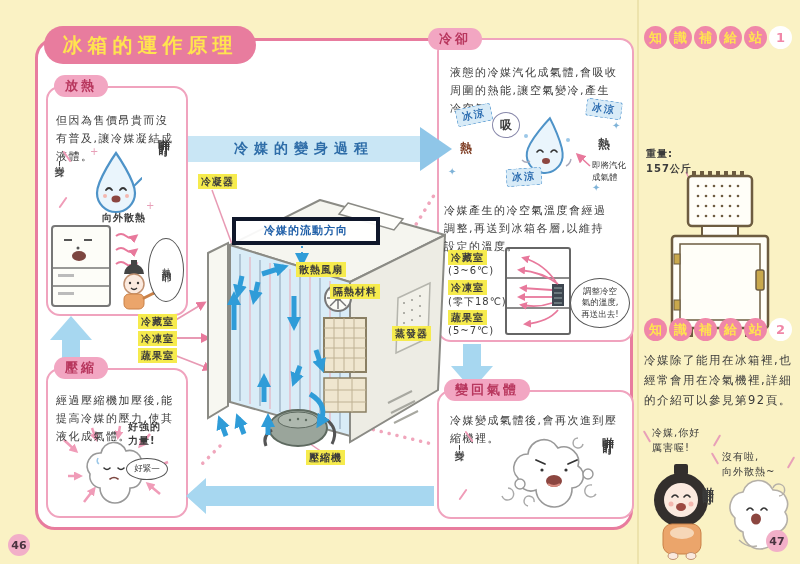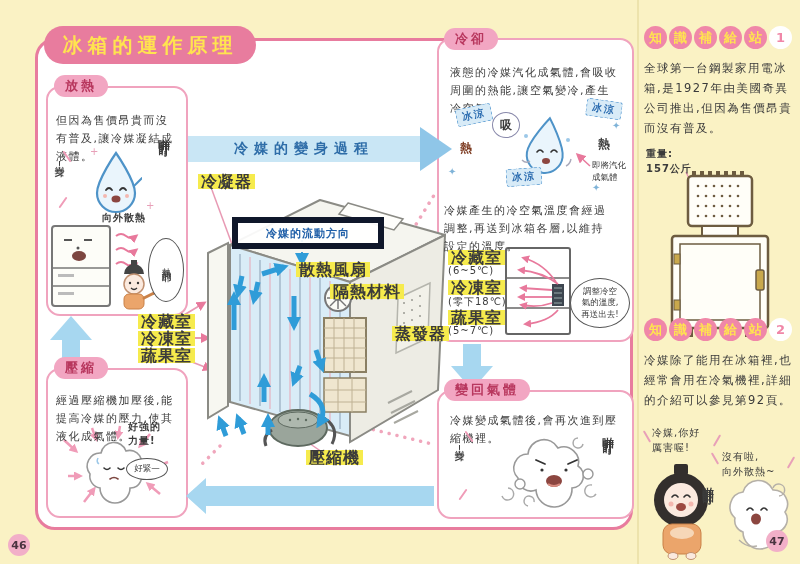--- a/index.html
+++ b/index.html
@@ -7,31 +7,31 @@
          font-family:"DejaVu Sans","Liberation Sans",sans-serif;color:#3b3b3b;}
   .abs{position:absolute;}
   .frame{border:3px solid #E87C9E;border-radius:20px;background:#fff;}
   .subbox{border:2px solid #F0A3BE;border-radius:14px;background:#fff;z-index:3;}
   .badge{background:#F2A6C2;color:#B8375E;font-weight:bold;border-radius:13px;
          padding:2px 11px;font-size:13px;letter-spacing:3px;line-height:1.4;z-index:12;white-space:nowrap;}
   .title-pill{background:#E87C9E;color:#FFE44F;font-weight:bold;border-radius:20px;
          display:flex;align-items:center;justify-content:center;font-size:20px;letter-spacing:5px;z-index:12;}
   .para{font-size:11px;line-height:1.62;letter-spacing:1.5px;z-index:10;}
   .vtext{writing-mode:vertical-rl;text-orientation:upright;letter-spacing:2px;z-index:10;}
-  .ylabel{background:#F6EB4D;font-size:16px;font-weight:bold;padding:0 3px;line-height:15px;
+  .ylabel{background:#F6EB4D;font-size:10px;font-weight:bold;padding:0 3px;line-height:15px;
           letter-spacing:1px;white-space:nowrap;z-index:10;}
   .oval{border:1.5px solid #555;border-radius:50%;background:#fff;display:flex;align-items:center;
         justify-content:center;text-align:center;z-index:10;}
   .pre{white-space:pre-line;}
   .cool-tag{background:#D8EBF7;border:1.5px dashed #6FA8D8;color:#2B6CB0;font-size:10px;font-weight:bold;
         padding:1px 5px;border-radius:3px;letter-spacing:2px;z-index:10;}
   .glow{border-radius:50%;z-index:2;}
   .banner-text{color:#2E6DA8;font-weight:bold;font-size:14px;letter-spacing:6px;text-align:center;z-index:10;}
-  .flowbox{border:6px solid #0f172a;background:rgba(255,255,255,.93);color:#1F5FA8;font-size:11px;
-        font-weight:bold;text-align:center;line-height:20px;letter-spacing:1px;z-index:11;font-family:Liberation Serif, serif;}
+  .flowbox{border:4px solid #0f172a;background:rgba(255,255,255,.93);color:#1F5FA8;font-size:11px;
+        font-weight:bold;text-align:center;line-height:20px;letter-spacing:1px;z-index:11;}
   .station{display:flex;align-items:center;z-index:10;}
   .sc{width:23px;height:23px;border-radius:50%;background:#F087A8;color:#FFE44F;font-weight:bold;
       font-size:13px;display:flex;align-items:center;justify-content:center;margin-right:2px;}
   .sc-num{background:#fff;color:#F087A8;}
   .pagenum{width:22px;height:22px;border-radius:50%;background:#F2AFC8;color:#4a3340;font-size:11px;
       font-weight:bold;display:flex;align-items:center;justify-content:center;z-index:12;}
   .slash{width:2px;height:13px;background:#F09CB8;border-radius:1px;z-index:10;}
   .dslash{background:#E8A0B8;}
   .sound{font-weight:bold;font-size:11.5px;color:#3b3b3b;}
   .sparkle{color:#7FB3D8;font-size:10px;z-index:10;}
@@ -257,21 +257,21 @@
   <div class="abs ylabel" style="left:198px;top:174px;">冷凝器</div>
   <div class="abs ylabel" style="left:296px;top:262px;">散熱風扇</div>
   <div class="abs ylabel" style="left:330px;top:284px;">隔熱材料</div>
   <div class="abs ylabel" style="left:392px;top:326px;">蒸發器</div>
   <div class="abs ylabel" style="left:306px;top:450px;">壓縮機</div>
   <div class="abs ylabel" style="left:138px;top:314px;">冷藏室</div>
   <div class="abs ylabel" style="left:138px;top:331px;">冷凍室</div>
   <div class="abs ylabel" style="left:138px;top:348px;">蔬果室</div>
 
   <div class="abs subbox" style="left:437px;top:38px;width:193px;height:300px;"></div>
-  <div class="abs badge" style="left:444px;top:28px;">冷卻</div>
+  <div class="abs badge" style="left:428px;top:28px;">冷卻</div>
   <div class="abs para" style="left:450px;top:64px;width:172px;">液態的冷媒汽化成氣體,會吸收周圍的熱能,讓空氣變冷,產生冷空氣。</div>
   <div class="abs cool-tag" style="left:456px;top:106px;transform:rotate(-12deg);">冰涼</div>
   <div class="abs cool-tag" style="left:586px;top:100px;transform:rotate(8deg);">冰涼</div>
   <div class="abs cool-tag" style="left:506px;top:168px;transform:rotate(-4deg);">冰涼</div>
   <div class="abs oval" style="left:492px;top:112px;width:26px;height:24px;border-color:#88A;">
     <span style="font-size:12px;font-weight:bold;">吸</span>
   </div>
   <div class="abs glow" style="left:446px;top:128px;width:46px;height:46px;background:radial-gradient(circle,#F6B27E 0%,#FAD9B0 55%,rgba(250,217,176,0) 75%);"></div>
   <div class="abs" style="left:460px;top:140px;font-size:12px;font-weight:bold;color:#7C3A20;z-index:10;">熱</div>
   <div class="abs" style="left:598px;top:136px;font-size:12px;font-weight:bold;z-index:10;">熱</div>
@@ -283,21 +283,21 @@
       <circle cx="50" cy="24" r="2" fill="#9CC8E8"></circle>
     <path d="M4,44 q4,4 8,1 M48,50 q4,-2 5,-7" stroke="#AAB" stroke-width="1.4" fill="none"></path>
   </svg>
   <span class="abs sparkle" style="left:448px;top:166px;">✦</span>
   <span class="abs sparkle" style="left:612px;top:120px;">✦</span>
   <span class="abs sparkle" style="left:592px;top:182px;">✦</span>
   <div class="abs pre" style="left:592px;top:160px;width:44px;font-size:8.5px;line-height:1.4;z-index:10;">即將汽化
 成氣體</div>
   <div class="abs para" style="left:444px;top:202px;width:172px;">冷媒產生的冷空氣溫度會經過調整,再送到冰箱各層,以維持設定的溫度。</div>
   <div class="abs ylabel" style="left:448px;top:250px;">冷藏室</div>
-  <div class="abs smalltxt" style="left:448px;top:265px;">(6~5℃)</div>
+  <div class="abs smalltxt" style="left:448px;top:265px;">(3~6℃)</div>
   <div class="abs ylabel" style="left:448px;top:280px;">冷凍室</div>
   <div class="abs smalltxt" style="left:448px;top:295px;">(零下18℃)</div>
   <div class="abs ylabel" style="left:448px;top:310px;">蔬果室</div>
   <div class="abs smalltxt" style="left:448px;top:325px;">(5~7℃)</div>
   <svg class="lay" style="left:500px;top:246px;z-index:7;" width="96" height="92" viewBox="0 0 96 92">
     <defs>
         <marker id="pk4" markerUnits="userSpaceOnUse" markerWidth="8" markerHeight="8" refX="5" refY="4" orient="auto">
           <path d="M0,0 L8,4 L0,8 Z" fill="#E8799C"></path>
         </marker>
       </defs>
@@ -347,21 +347,20 @@
   <div class="abs vtext sound" style="left:600px;top:428px;">啪叮叮叮</div>
 
   <div class="abs station" style="left:644px;top:26px;">
     <span class="sc">知</span>
     <span class="sc">識</span>
     <span class="sc">補</span>
     <span class="sc">給</span>
     <span class="sc">站</span>
     <span class="sc sc-num">1</span>
   </div>
-  <div class="abs para" style="left:644px;top:58px;width:152px;font-size:11.5px;line-height:1.75;">全球第一台鋼製家用電冰箱,是1927年由美國奇異公司推出,但因為售價昂貴而沒有普及。</div>
   <div class="abs smalltxt pre" style="left:646px;top:146px;line-height:1.5;font-weight:bold;">重量:
 157公斤</div>
   <svg class="lay" style="left:658px;top:170px;" width="124" height="168" viewBox="0 0 124 168">
     <g fill="#6D5C40">
         <rect x="34" y="1" width="4" height="7"></rect>
         <rect x="42" y="1" width="4" height="7"></rect>
         <rect x="50" y="1" width="4" height="7"></rect>
         <rect x="58" y="1" width="4" height="7"></rect>
         <rect x="66" y="1" width="4" height="7"></rect>
         <rect x="74" y="1" width="4" height="7"></rect>

